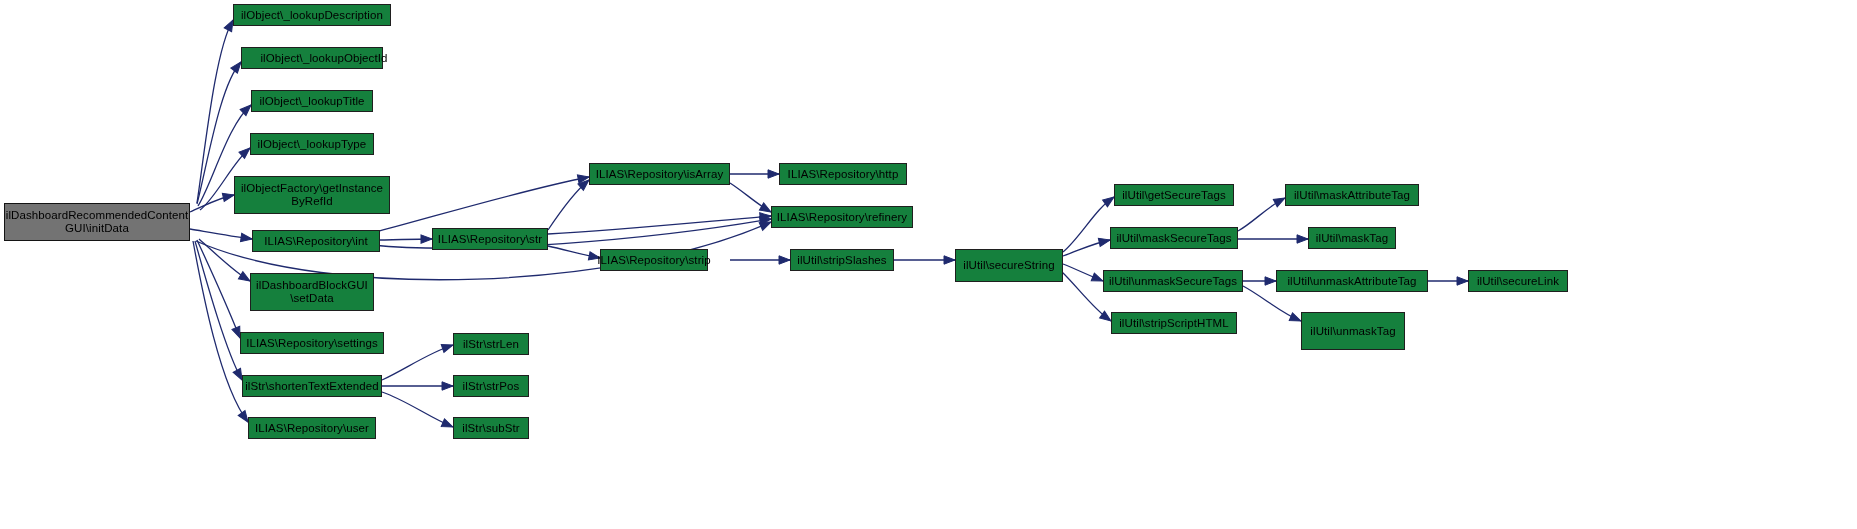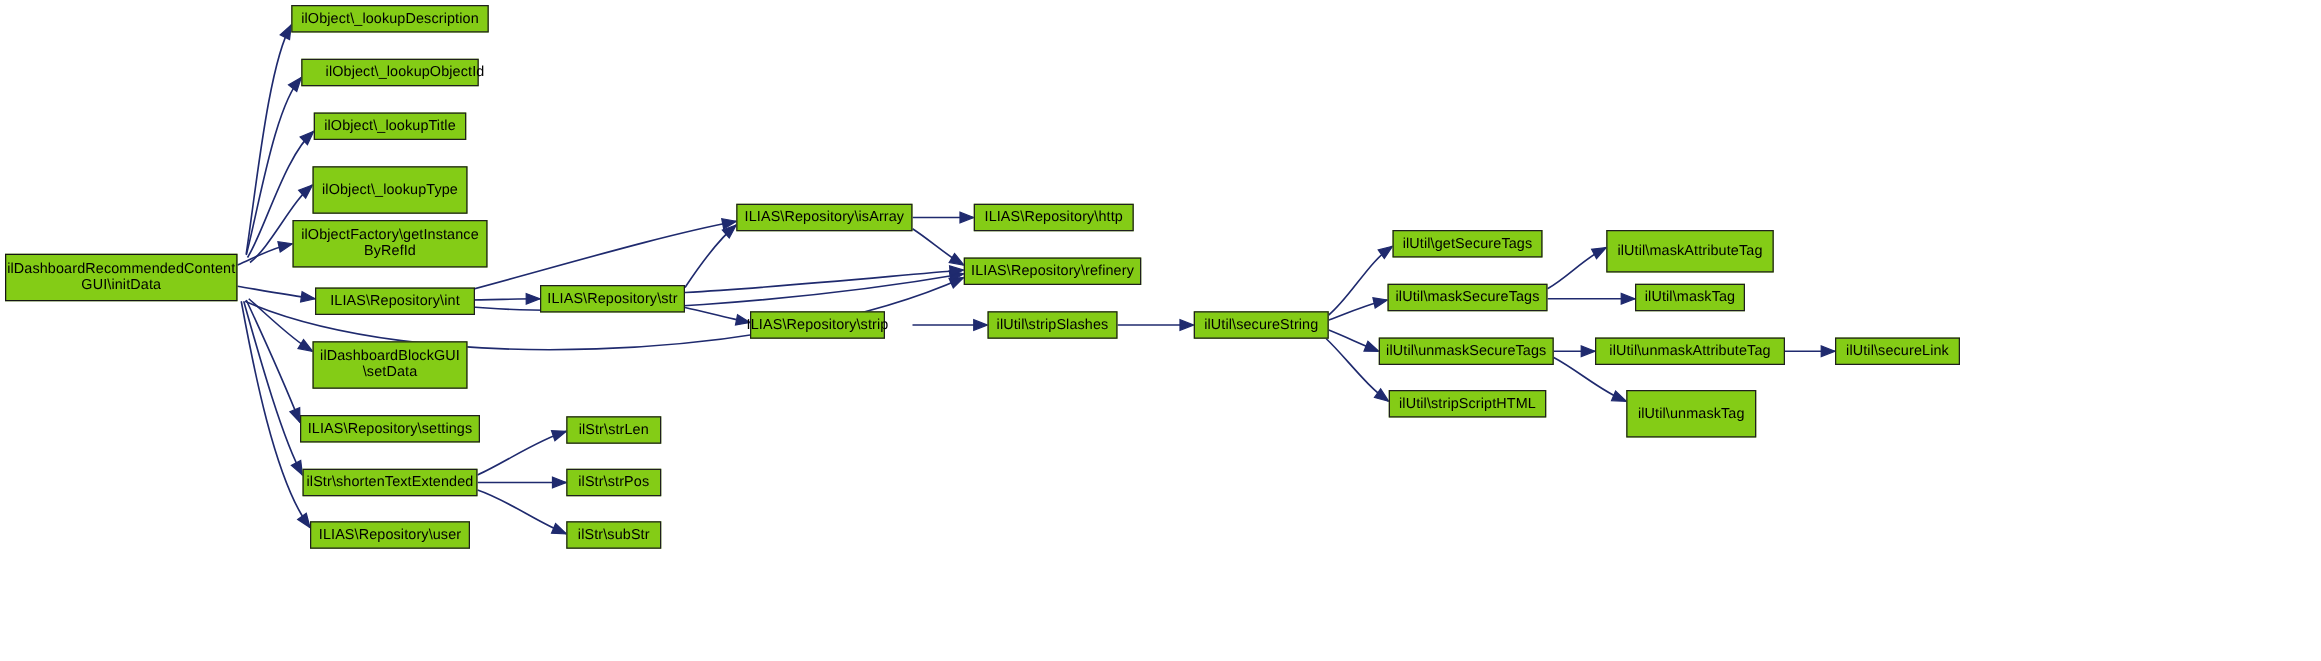--- a/index.html
+++ b/index.html
@@ -1,22 +1,22 @@
 <!DOCTYPE html>
 <html><head>
 <meta charset="utf-8">
 <style>
   html,body{margin:0;padding:0;background:#ffffff;}
   body{font-family:"Liberation Sans", sans-serif;}
   #graph{position:relative;width:1857px;height:529px;background:#ffffff;overflow:hidden;}
-  .node{position:absolute;box-sizing:border-box;border:1px solid #1f1f1f;background:#84cc16;
+  .node{position:absolute;box-sizing:border-box;border:1px solid #1f1f1f;background:#15803d;
         display:flex;align-items:center;justify-content:center;text-align:center;
         font-family:"Liberation Sans", sans-serif;font-size:11.5px;color:#000000;
         line-height:13px;white-space:pre-line;letter-spacing:0.1px;}
-  .node.root{background:#84cc16;border-color:#141414;}
+  .node.root{background:#737373;border-color:#141414;}
   svg.edges{position:absolute;left:0;top:0;width:1857px;height:529px;pointer-events:none;}
   svg.edges path{fill:none;stroke:#1f2a6e;stroke-width:1.3px;}
   svg.edges polygon{fill:#1f2a6e;stroke:#1f2a6e;stroke-width:1px;}
 </style>
 </head>
 <body>
 
 <div id="graph">
   <svg class="edges" viewBox="0 0 1857 529" id="edge-svg">
       <g>
@@ -151,41 +151,41 @@
         <path d="M 382 392 C 406 400 430 418 453 427"></path>
         <polygon points="0,0 -11,-4.2 -11,4.2" transform="translate(453,427) rotate(22.75489520872408)"></polygon>
       </g>
     </svg>
   <div id="node-layer">
       <div class="node root" style="left: 4px; top: 203px; width: 186px; height: 38px;">ilDashboardRecommendedContent
 GUI\initData</div>
       <div class="node" style="left: 233px; top: 4px; width: 158px; height: 22px;">ilObject\_lookupDescription</div>
       <div class="node" style="left: 241px; top: 47px; width: 142px; height: 22px; padding-left: 24px;">ilObject\_lookupObjectId</div>
       <div class="node" style="left: 251px; top: 90px; width: 122px; height: 22px;">ilObject\_lookupTitle</div>
-      <div class="node" style="left: 250px; top: 133px; width: 124px; height: 38px;">ilObject\_lookupType</div>
+      <div class="node" style="left: 250px; top: 133px; width: 124px; height: 22px;">ilObject\_lookupType</div>
       <div class="node" style="left: 234px; top: 176px; width: 156px; height: 38px;">ilObjectFactory\getInstance
 ByRefId</div>
       <div class="node" style="left: 252px; top: 230px; width: 128px; height: 22px;">ILIAS\Repository\int</div>
       <div class="node" style="left: 250px; top: 273px; width: 124px; height: 38px;">ilDashboardBlockGUI
 \setData</div>
       <div class="node" style="left: 240px; top: 332px; width: 144px; height: 22px;">ILIAS\Repository\settings</div>
       <div class="node" style="left: 242px; top: 375px; width: 140px; height: 22px;">ilStr\shortenTextExtended</div>
       <div class="node" style="left: 248px; top: 417px; width: 128px; height: 22px;">ILIAS\Repository\user</div>
       <div class="node" style="left: 432px; top: 228px; width: 116px; height: 22px;">ILIAS\Repository\str</div>
       <div class="node" style="left: 589px; top: 163px; width: 141px; height: 22px;">ILIAS\Repository\isArray</div>
       <div class="node" style="left: 600px; top: 249px; width: 108px; height: 22px;">ILIAS\Repository\strip</div>
       <div class="node" style="left: 779px; top: 163px; width: 128px; height: 22px;">ILIAS\Repository\http</div>
       <div class="node" style="left: 771px; top: 206px; width: 142px; height: 22px;">ILIAS\Repository\refinery</div>
       <div class="node" style="left: 790px; top: 249px; width: 104px; height: 22px;">ilUtil\stripSlashes</div>
-      <div class="node" style="left: 955px; top: 249px; width: 108px; height: 22px;">ilUtil\secureString</div>
+      <div class="node" style="left: 955px; top: 249px; width: 108px; height: 33px;">ilUtil\secureString</div>
       <div class="node" style="left: 1114px; top: 184px; width: 120px; height: 22px;">ilUtil\getSecureTags</div>
       <div class="node" style="left: 1110px; top: 227px; width: 128px; height: 22px;">ilUtil\maskSecureTags</div>
       <div class="node" style="left: 1103px; top: 270px; width: 140px; height: 22px;">ilUtil\unmaskSecureTags</div>
       <div class="node" style="left: 1111px; top: 312px; width: 126px; height: 22px;">ilUtil\stripScriptHTML</div>
-      <div class="node" style="left: 1285px; top: 184px; width: 134px; height: 34px;">ilUtil\maskAttributeTag</div>
+      <div class="node" style="left: 1285px; top: 184px; width: 134px; height: 22px;">ilUtil\maskAttributeTag</div>
       <div class="node" style="left: 1308px; top: 227px; width: 88px; height: 22px;">ilUtil\maskTag</div>
       <div class="node" style="left: 1276px; top: 270px; width: 152px; height: 22px;">ilUtil\unmaskAttributeTag</div>
       <div class="node" style="left: 1301px; top: 312px; width: 104px; height: 38px;">ilUtil\unmaskTag</div>
       <div class="node" style="left: 1468px; top: 270px; width: 100px; height: 22px;">ilUtil\secureLink</div>
       <div class="node" style="left: 453px; top: 333px; width: 76px; height: 22px;">ilStr\strLen</div>
       <div class="node" style="left: 453px; top: 375px; width: 76px; height: 22px;">ilStr\strPos</div>
       <div class="node" style="left: 453px; top: 417px; width: 76px; height: 22px;">ilStr\subStr</div>
     </div>
 </div>
 

